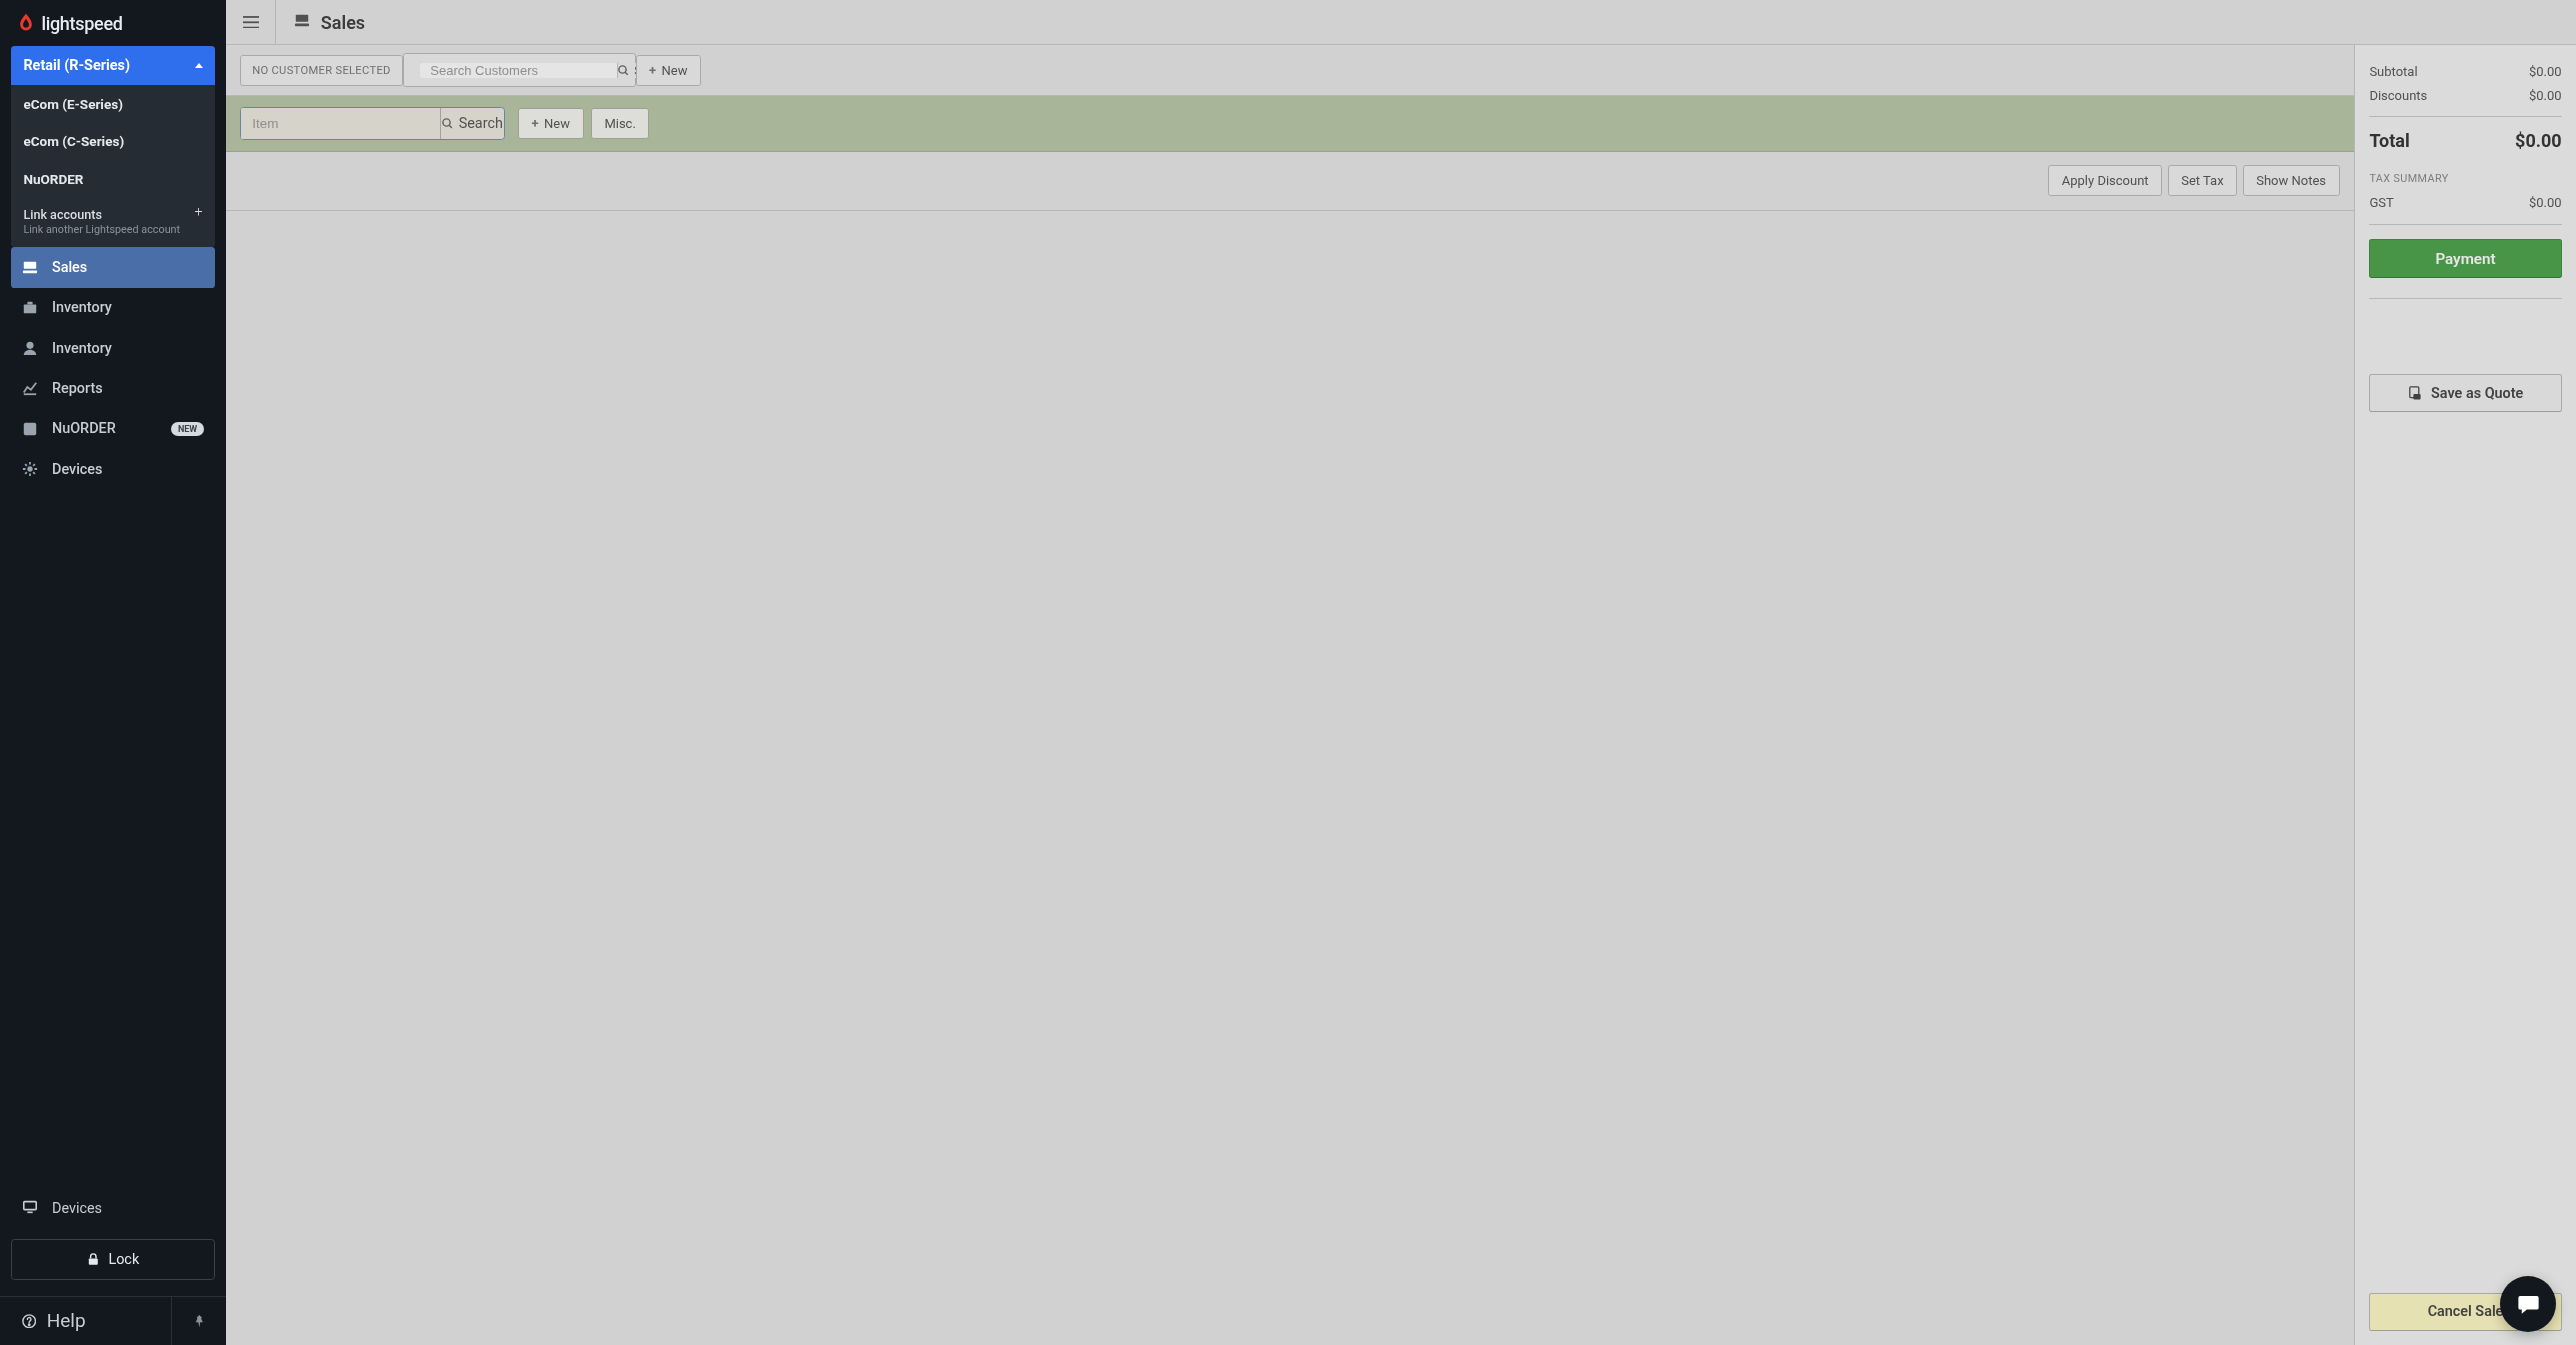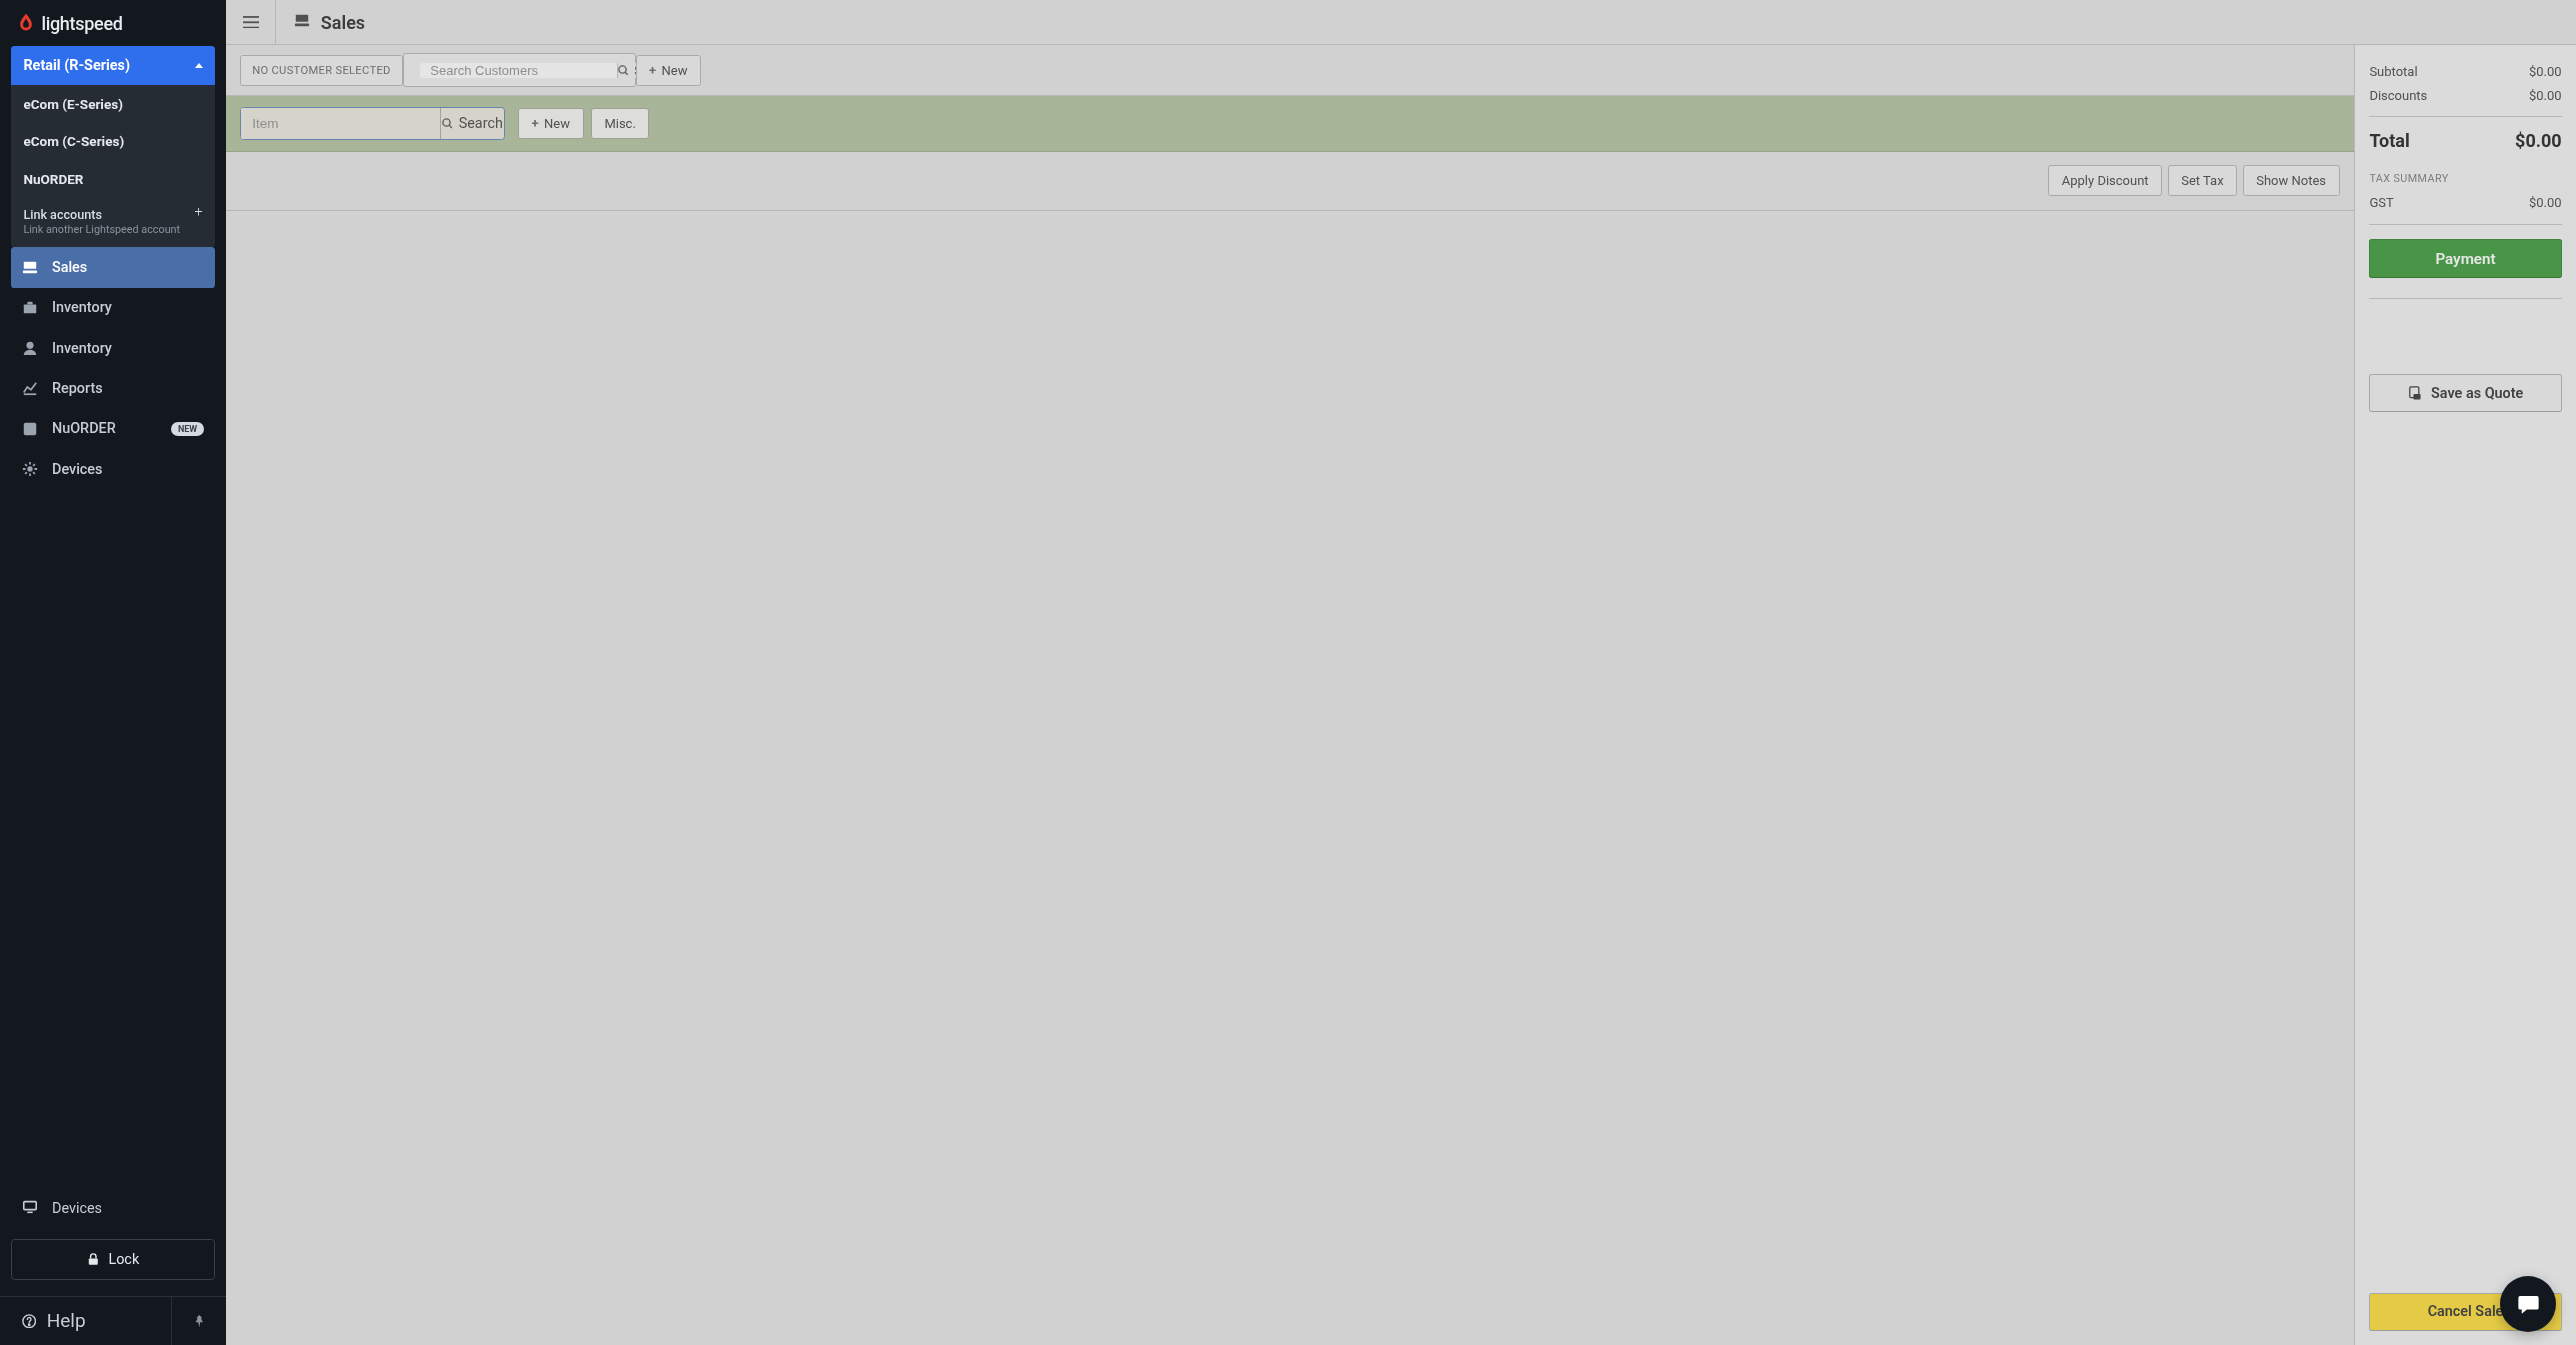--- a/index.html
+++ b/index.html
@@ -71,21 +71,21 @@
   .actions-row { display:flex; justify-content:flex-end; gap:5.4px; padding:13.5px 14.4px; border-bottom:0.9px solid #c9c9c9; background:#e6e6e6;}
 
   
   .rightpanel { width:222px; background:#f2f2f2; border-left:0.9px solid #c9c9c9; display:flex; flex-direction:column; padding:14.4px 14.4px 14.4px 14.4px;}
   .sum-row { display:flex; justify-content:space-between; font-size:13px; color:#555; padding:4.5px 0;}
   .divider { border-top:0.9px solid #c9c9c9; margin:9px 0;}
   .total-row { display:flex; justify-content:space-between; font-size:18px; font-weight:700; color:#333; padding:3.6px 0 5.4px 0;}
   .taxhdr { font-size:10.8px; color:#888; letter-spacing:0.4px; margin-top:16px; margin-bottom:5.4px;}
   .pay-btn { margin-top:5.4px; background:#4aa24a; border:0.9px solid #3e8e3e; border-bottom:1.8px solid #357c35; color:#fff; font-size:15.2px; font-weight:600; height:39px; border-radius:2.7px; display:flex; align-items:center; justify-content:center; cursor:pointer;}
   .quote-btn { margin-top:66px; background:#efefef; border:0.9px solid #b9b9b9; border-bottom:1.8px solid #aaa; color:#444; font-size:14.4px; font-weight:600; height:38px; border-radius:2.7px; display:flex; align-items:center; justify-content:center; gap:9px; cursor:pointer;}
-  .cancel-btn { margin-top:auto; background:#fde047; border:0.9px solid #b9b9b9; border-bottom:1.8px solid #aaa; color:#444; font-size:14.4px; font-weight:600; height:38px; border-radius:2.7px; display:flex; align-items:center; justify-content:center; cursor:pointer;}
+  .cancel-btn { margin-top:auto; background:#fef9c3; border:0.9px solid #b9b9b9; border-bottom:1.8px solid #aaa; color:#444; font-size:14.4px; font-weight:600; height:38px; border-radius:2.7px; display:flex; align-items:center; justify-content:center; cursor:pointer;}
 
   
   .overlay { position:absolute; inset:0 0 0 226px; background:rgba(60,60,60,0.12); pointer-events:none; z-index:10;}
 
   
   .chat-fab { position:absolute; right:20px; bottom:12.6px; width:56px; height:56px; border-radius:50%; background:#13181f; display:flex; align-items:center; justify-content:center; cursor:pointer; z-index:30; box-shadow:0 3.6px 12.6px rgba(0,0,0,0.25);}
   .chat-fab svg { width:27px; height:27px; fill:#fff;} 
 
   ::placeholder{ color:#9a9a9a; }
 

